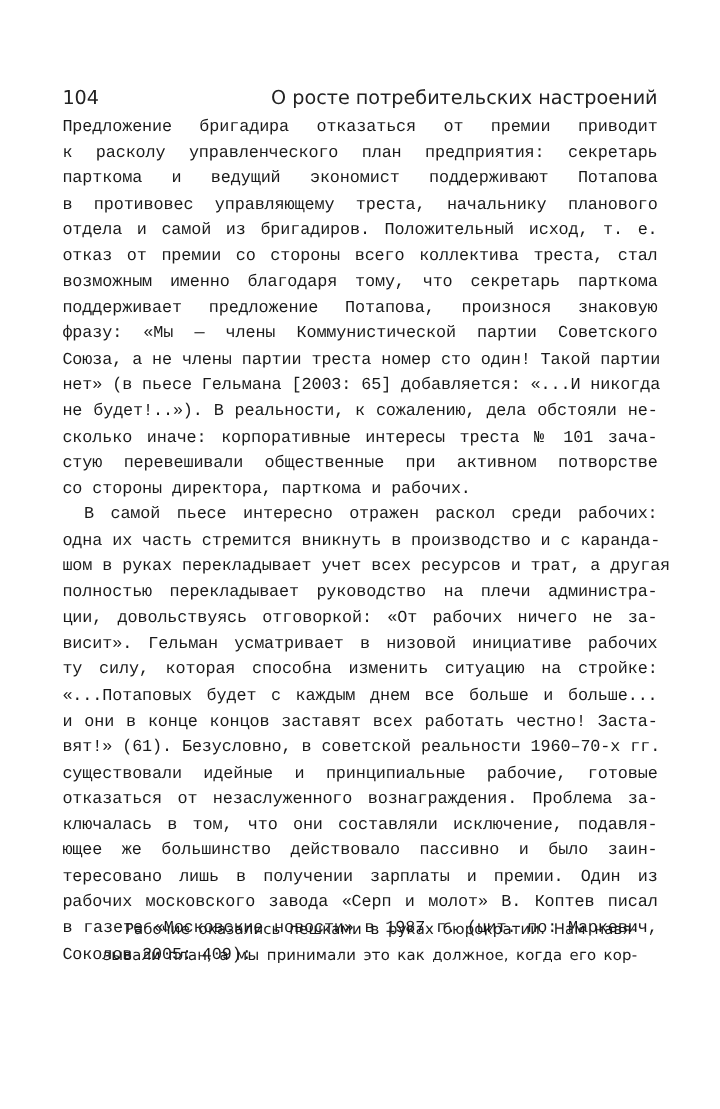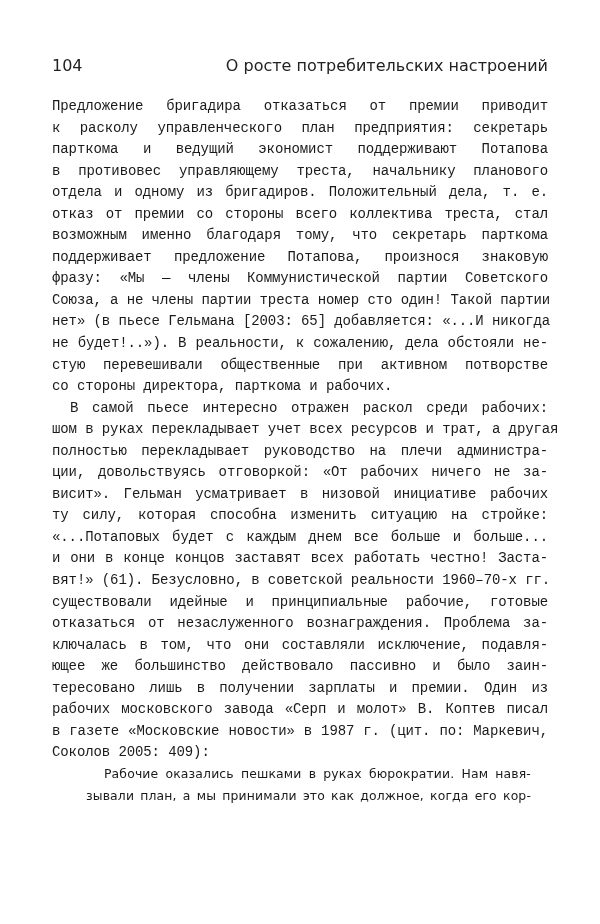--- a/index.html
+++ b/index.html
@@ -3,21 +3,21 @@
 <meta charset="utf-8">
 <style>
   html, body { margin: 0; padding: 0; background: #ffffff; }
   body { width: 600px; height: 924px; position: relative; overflow: hidden; }
   .page {
     position: absolute; left: 52px; top: 0; width: 496px;
     color: #1a1a1a;
     font-family: "DejaVu Sans", sans-serif;
   }
   .running-head {
-    position: absolute; top: 56px; left: 0; width: 496px;
+    position: absolute; top: 72px; left: 0; width: 496px;
     display: flex; justify-content: space-between; align-items: baseline;
     font-size: 16px; color: #222;
   }
   .body-text {
     position: absolute; top: 96px; left: 0; width: 496px;
     font-size: 14px; line-height: 21.55px;
     text-align: justify; hyphens: manual;
     letter-spacing: -0.1px;
     font-family: Liberation Mono, monospace;
   }
@@ -40,33 +40,35 @@
     <span>104</span>
     <span>О росте потребительских настроений</span>
   </div>
 
   <div class="body-text">
     <p>
       <span class="line">Предложение бригадира отказаться от премии приводит</span>
       <span class="line">к расколу управленческого план предприятия: секретарь</span>
       <span class="line">парткома и ведущий экономист поддерживают Потапова</span>
       <span class="line">в противовес управляющему треста, начальнику планового</span>
-      <span class="line">отдела и одному из бригадиров. Положительный дела, т. е.</span>
+      <span class="line">отдела и самой из бригадиров. Положительный исход, т. е.</span>
       <span class="line">отказ от премии со стороны всего коллектива треста, стал</span>
       <span class="line">возможным именно благодаря тому, что секретарь парткома</span>
       <span class="line">поддерживает предложение Потапова, произнося знаковую</span>
       <span class="line">фразу: «Мы — члены Коммунистической партии Советского</span>
       <span class="line">Союза, а не члены партии треста номер сто один! Такой партии</span>
       <span class="line">нет» (в пьесе Гельмана [2003: 65] добавляется: «...И никогда</span>
       <span class="line">не будет!..»). В реальности, к сожалению, дела обстояли не-</span>
+      <span class="line">сколько иначе: корпоративные интересы треста № 101 зача-</span>
       <span class="line">стую перевешивали общественные при активном потворстве</span>
       <span class="line last">со стороны директора, парткома и рабочих.</span>
     </p>
     <p>
       <span class="line" style="padding-left:18px">В самой пьесе интересно отражен раскол среди рабочих:</span>
+      <span class="line">одна их часть стремится вникнуть в производство и с каранда-</span>
       <span class="line">шом в руках перекладывает учет всех ресурсов и трат, а другая</span>
       <span class="line">полностью перекладывает руководство на плечи администра-</span>
       <span class="line">ции, довольствуясь отговоркой: «От рабочих ничего не за-</span>
       <span class="line">висит». Гельман усматривает в низовой инициативе рабочих</span>
       <span class="line">ту силу, которая способна изменить ситуацию на стройке:</span>
       <span class="line">«...Потаповых будет с каждым днем все больше и больше...</span>
       <span class="line">и они в конце концов заставят всех работать честно! Заста-</span>
       <span class="line">вят!» (61). Безусловно, в советской реальности 1960–70-х гг.</span>
       <span class="line">существовали идейные и принципиальные рабочие, готовые</span>
       <span class="line">отказаться от незаслуженного вознаграждения. Проблема за-</span>

